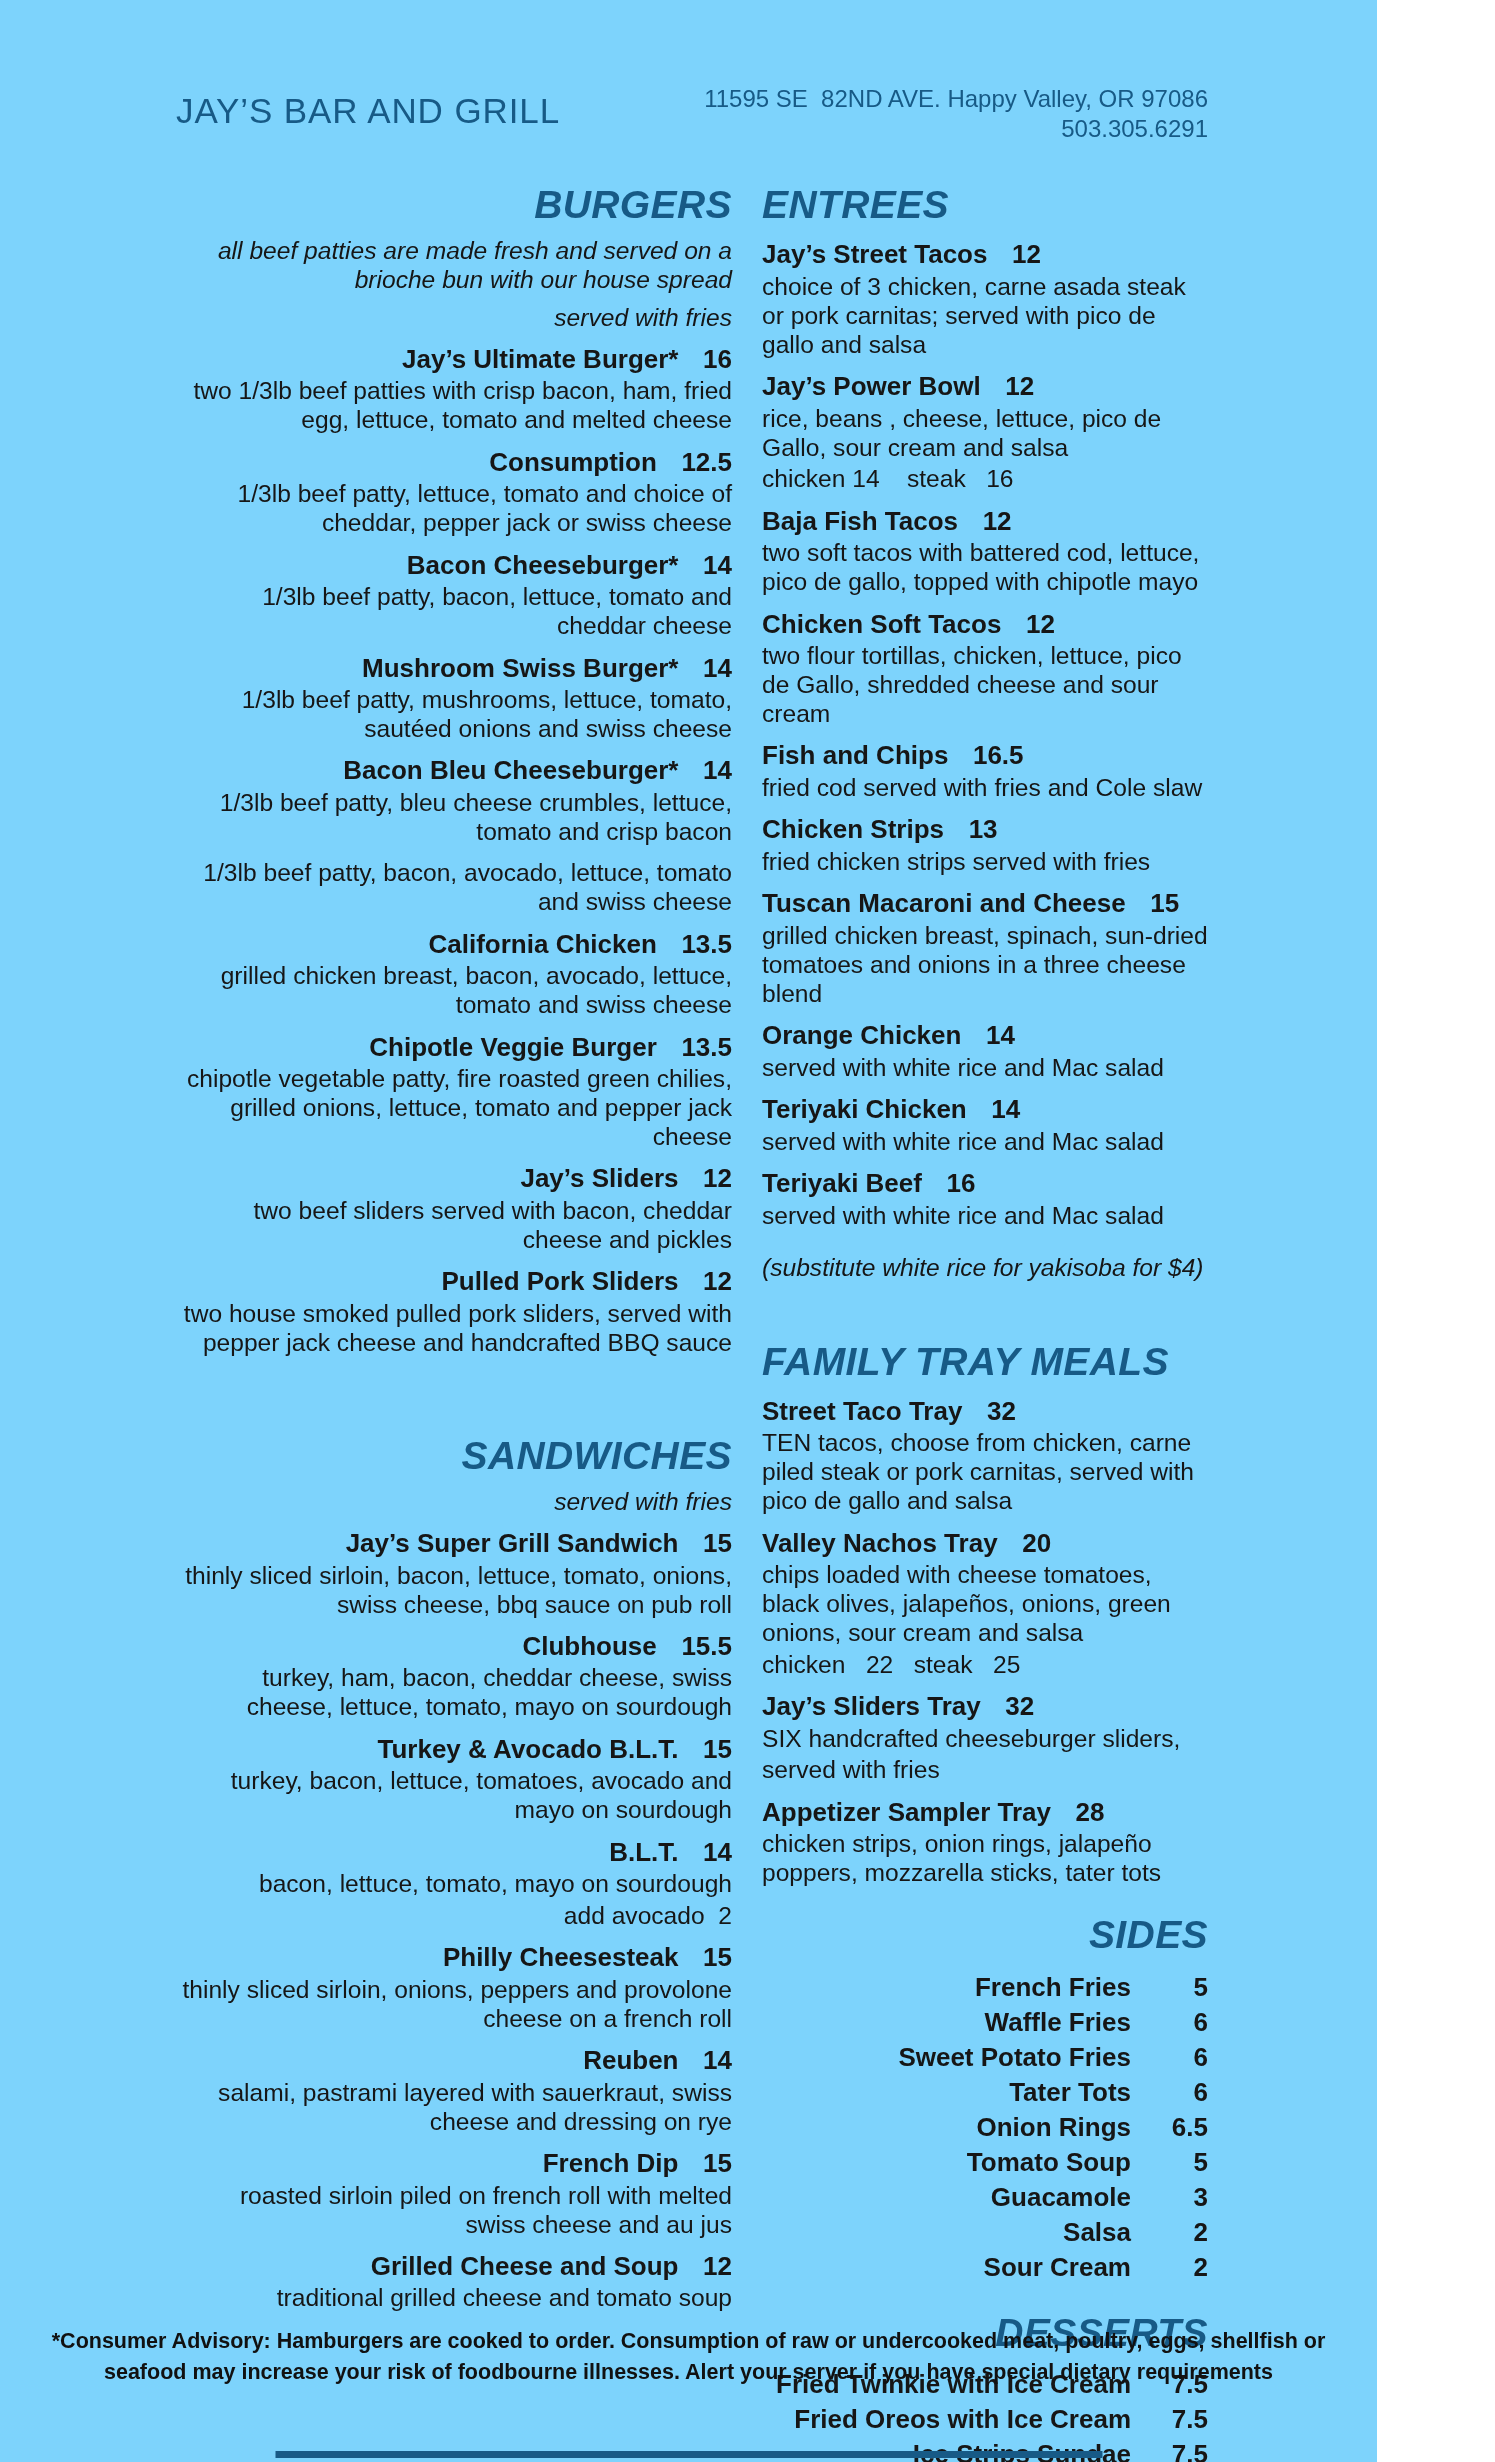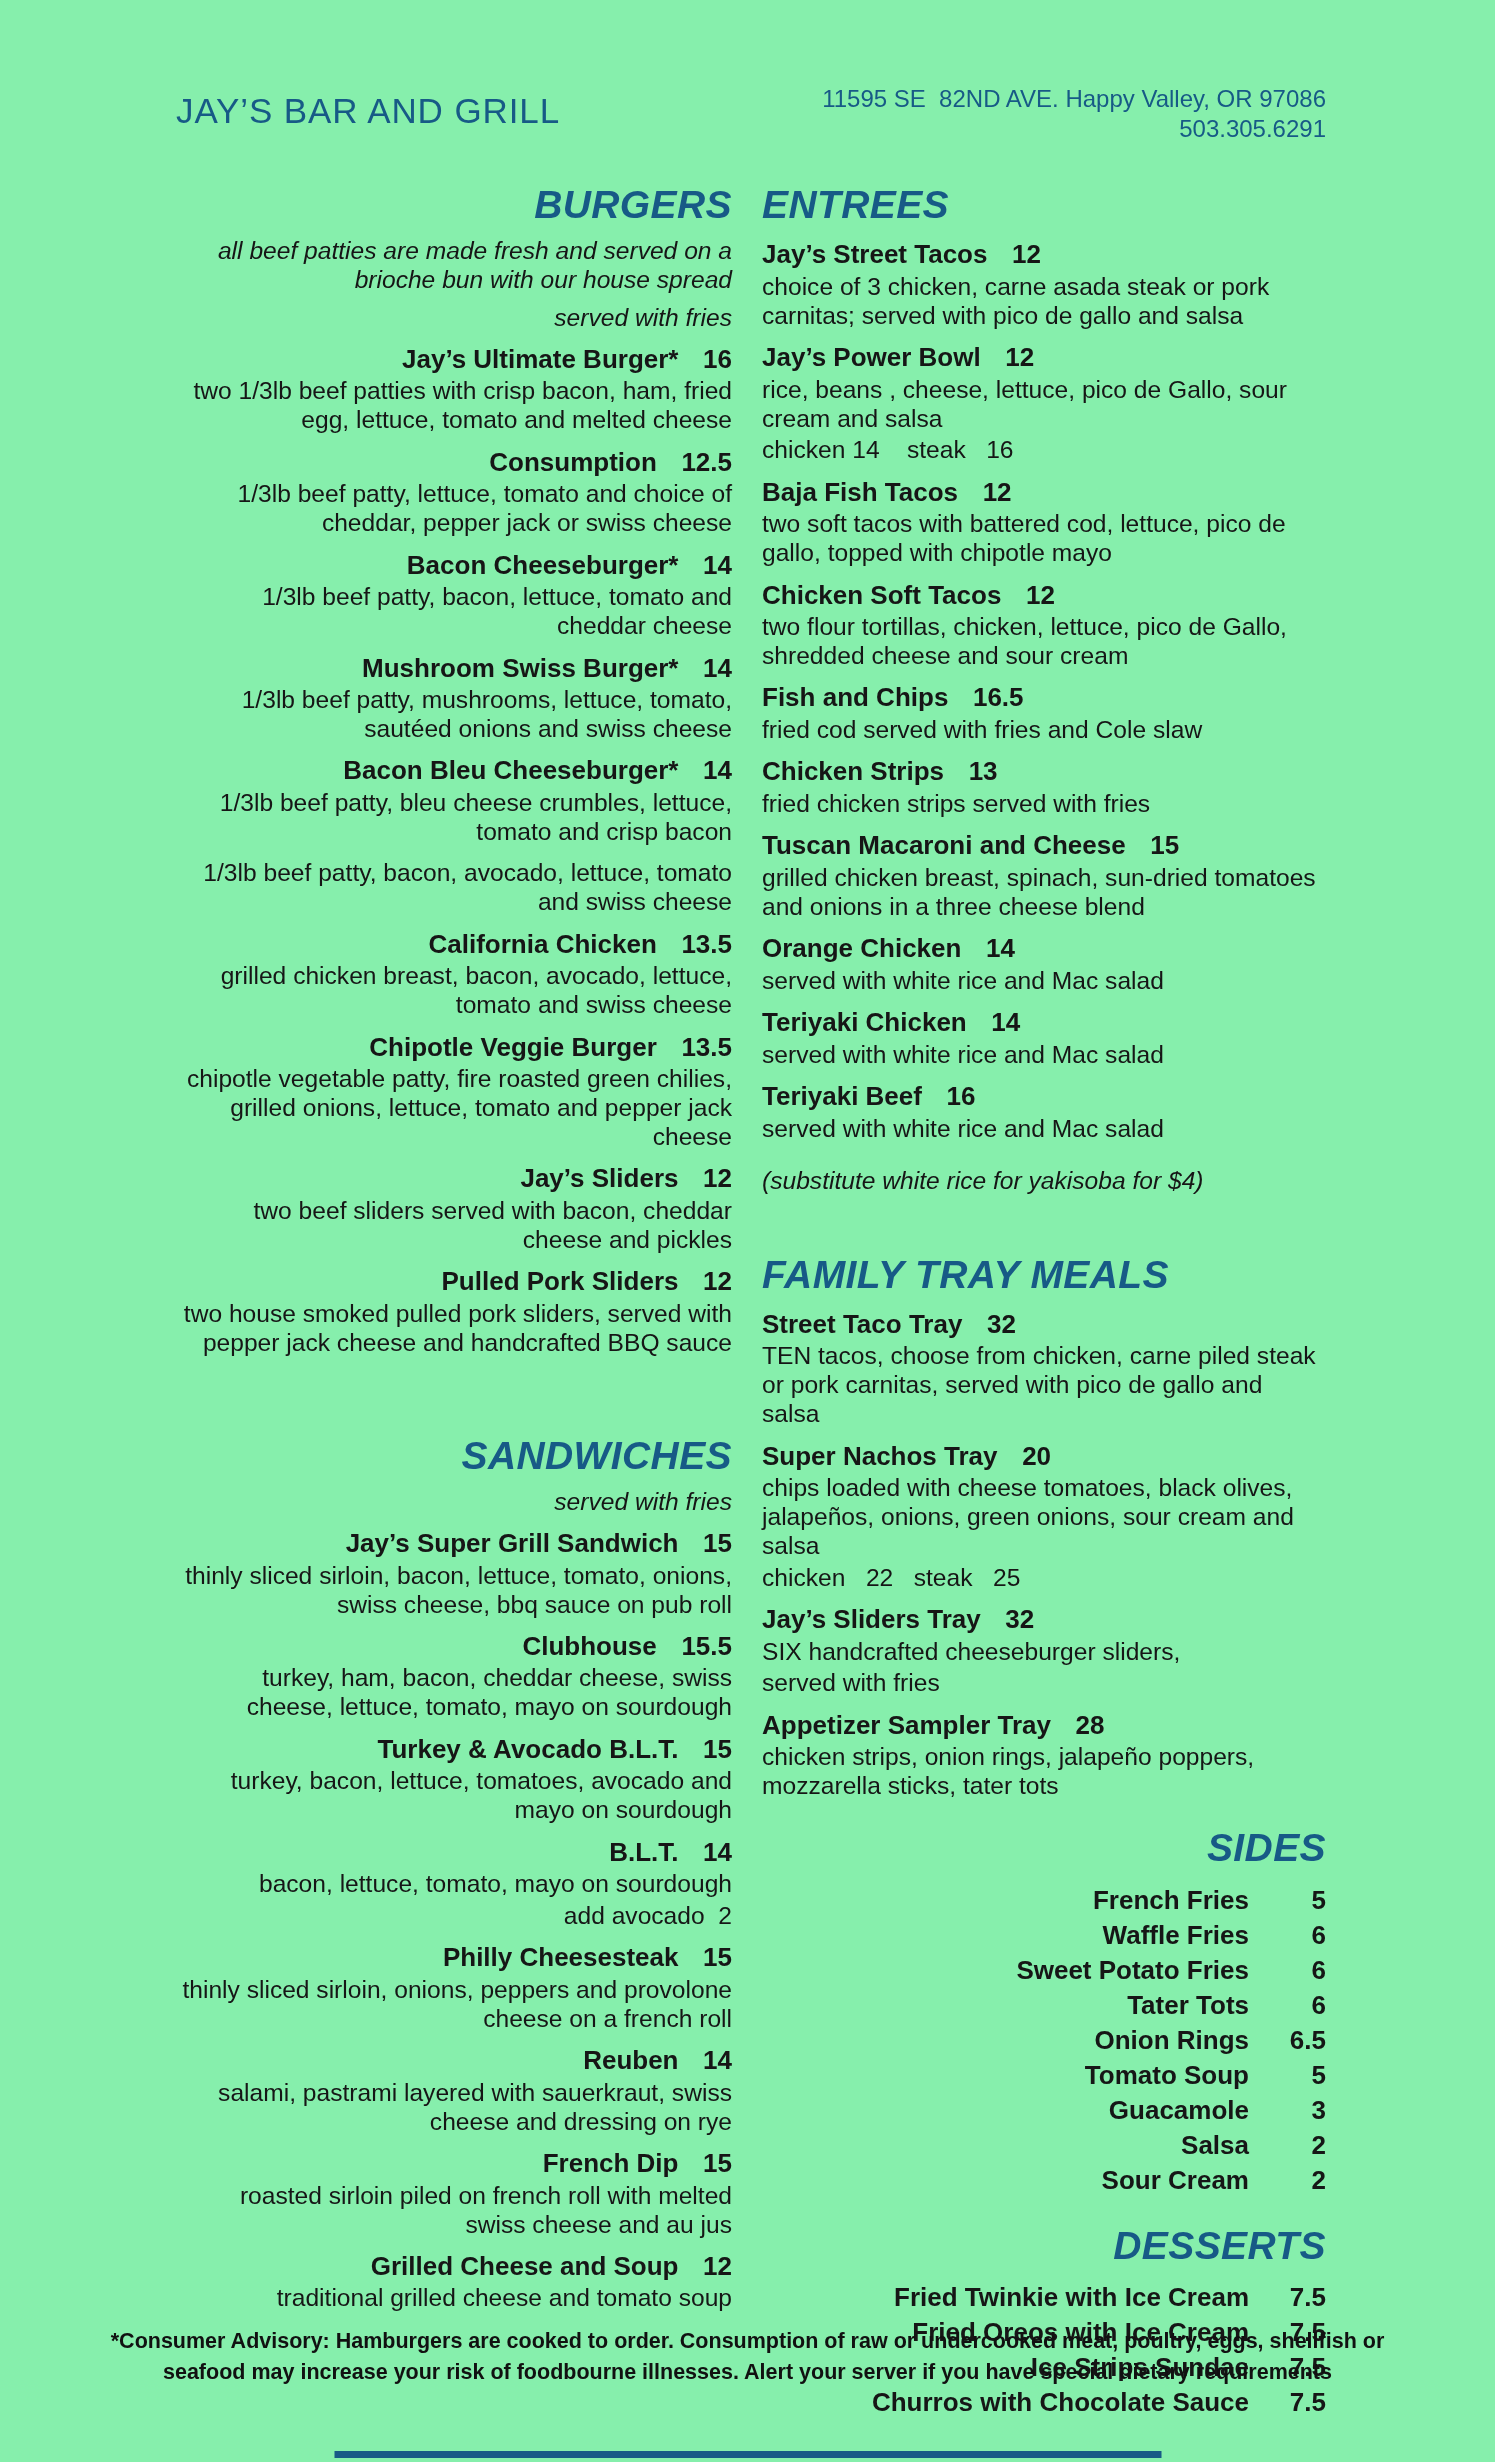--- a/index.html
+++ b/index.html
@@ -1,18 +1,18 @@
 <!DOCTYPE html>
 <html style="--accent: #175a86;font-size:14px"><head>
 <meta charset="utf-8">
 <style>
   :root{ --accent:#175a86; --ink:#161616; }
   html,body{margin:0;padding:0;background:#ffffff;}
   body{font-family:"Liberation Sans", sans-serif;color:var(--ink);}
-  .page{position:relative;width:1495px;height:2462px;background:#86efac;box-sizing:border-box;
+  .page{position:relative;width:1377px;height:2462px;background:#7dd3fc;box-sizing:border-box;
         padding:84px 169px 0 176px;overflow:hidden;}
   
   header{display:flex;justify-content:space-between;align-items:flex-start;}
   .restaurant-name{font-size:35px;font-weight:500;color:var(--accent);margin:7px 0 0 0;letter-spacing:0.9px;}
   .address{ text-align:right;color:var(--accent);font-size:24px;line-height:1.25;font-weight:500;}
   
   .columns{display:flex;gap:30px;margin-top:39px;}
   .col-left{width:556px;flex:none;text-align:right;}
   .col-right{flex:1;min-width:0;}
   
@@ -183,21 +183,21 @@
           </div>
           <p class="section-note">(substitute white rice for yakisoba for $4)</p>
         </section>
         <section class="menu-section">
           <h2 class="section-heading">FAMILY TRAY MEALS</h2>
           <div class="menu-item">
             <div class="item-line"><span class="item-title">Street Taco Tray</span><span class="item-price">32</span></div>
             <p class="item-desc">TEN tacos, choose from chicken, carne piled steak or pork carnitas, served with pico de gallo and salsa</p>
           </div>
           <div class="menu-item">
-            <div class="item-line"><span class="item-title">Super Nachos Tray</span><span class="item-price">20</span></div>
+            <div class="item-line"><span class="item-title">Valley Nachos Tray</span><span class="item-price">20</span></div>
             <p class="item-desc">chips loaded with cheese tomatoes, black olives, jalapeños, onions, green onions, sour cream and salsa</p>
             <p class="item-desc">chicken&nbsp;&nbsp;&nbsp;22&nbsp;&nbsp;&nbsp;steak&nbsp;&nbsp;&nbsp;25</p>
           </div>
           <div class="menu-item">
             <div class="item-line"><span class="item-title">Jay’s Sliders Tray</span><span class="item-price">32</span></div>
             <p class="item-desc">SIX handcrafted cheeseburger sliders,</p>
             <p class="item-desc">served with fries</p>
           </div>
           <div class="menu-item">
             <div class="item-line"><span class="item-title">Appetizer Sampler Tray</span><span class="item-price">28</span></div>

